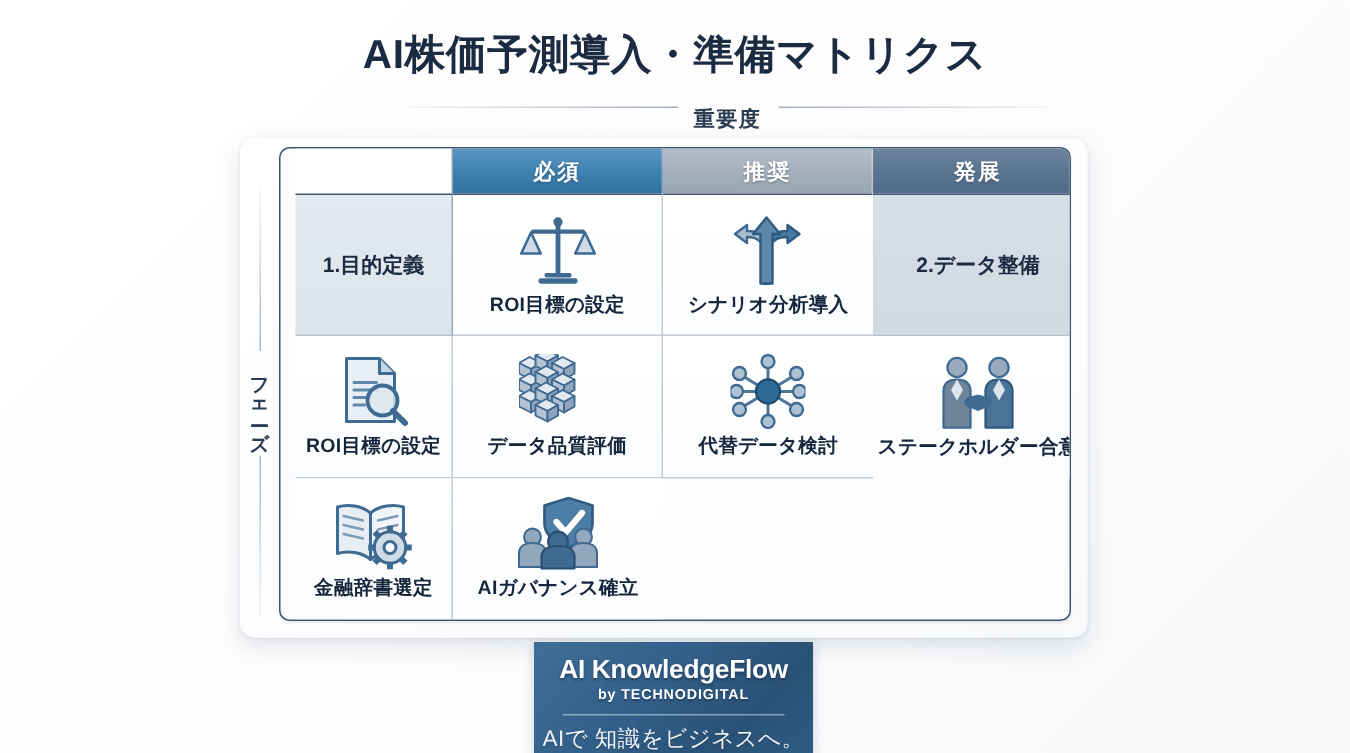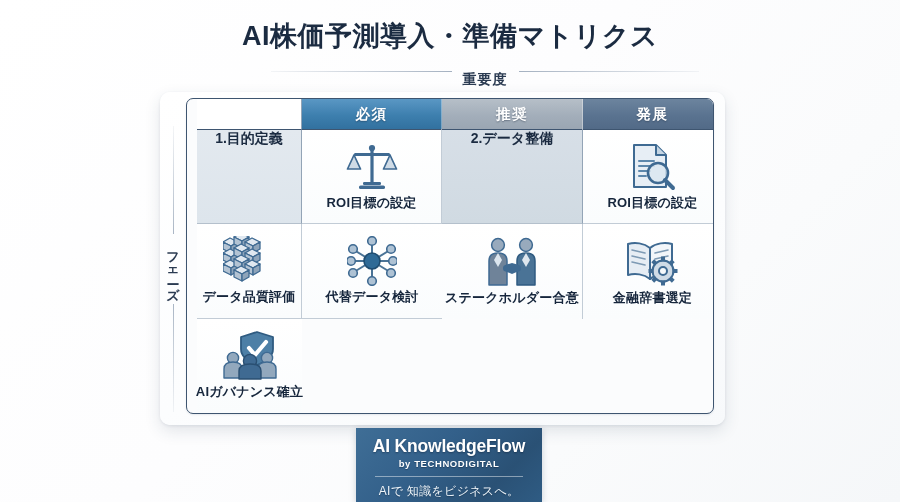--- a/index.html
+++ b/index.html
@@ -148,20 +148,21 @@
     border-right: 1px solid rgba(255,255,255,0.35);
     text-shadow: 0 1px 1.5px rgba(20,35,55,0.40);
   }
   .colhead:last-child { border-right: none; }
   .colhead.c0 { background: linear-gradient(180deg, #5a97c4 0%, #3d7fae 55%, #32719f 100%); }
   .colhead.c1 { background: linear-gradient(180deg, #b6bfc8 0%, #a3aeba 55%, #9aa6b3 100%); }
   .colhead.c2 { background: linear-gradient(180deg, #6c849e 0%, #5a7390 55%, #526a87 100%); }
 
   .rowhead {
     display: flex;
+    align-items: center;
     justify-content: center;
     font-size: 14px;
     font-weight: 700;
     color: #1b2b41;
     border-right: 1px solid #93a4b6;
     border-bottom: 1px solid #b4c0cc;
   }
   .rowhead.r0 { background: linear-gradient(180deg, #e3e9ef 0%, #dde5ec 100%); }
   .rowhead.r1 { background: linear-gradient(180deg, #d7dfe7 0%, #d0dae2 100%); }
   .rowhead.r2 { background: linear-gradient(180deg, #c9d3dc 0%, #c2ccd6 100%); border-bottom: none; }
@@ -228,21 +229,21 @@
     margin-top: 1px;
     text-shadow: 0 1px 1px rgba(10,25,45,0.40);
   }
   .footer .hr {
     width: 148px;
     height: 1px;
     background: rgba(255,255,255,0.45);
     margin: 7px 0 6px;
   }
   .footer .tag {
-    font-size: 12px;
+    font-size: 15px;
     font-weight: 400;
     color: #eef4f9;
     letter-spacing: 0.3px;
     text-shadow: 0 1px 1px rgba(10,25,45,0.35);
   }
 </style>
 </head>
 <body>
 
 <div id="stage">
@@ -291,20 +292,30 @@
             <rect x="8" y="11" width="36" height="2.9" rx="1.4" fill="#3f6a92"></rect>
             <path d="M8 13 L1.5 27 L14.5 27 Z" fill="#cfdbe6" stroke="#3f6a92" stroke-width="1.7" stroke-linejoin="round"></path>
             <path d="M44 13 L37.5 27 L50.5 27 Z" fill="#cfdbe6" stroke="#3f6a92" stroke-width="1.7" stroke-linejoin="round"></path>
             <rect x="17" y="40" width="18" height="3" rx="1.3" fill="#3f6a92"></rect>
             <rect x="13" y="43.5" width="26" height="3.6" rx="1.6" fill="#3f6a92"></rect>
           </svg>
         </div>
         <div class="label">ROI目標の設定</div>
       </div>
 
+      <div class="cell lastcol">
+        <div class="icon">
+          <svg width="50" height="50" viewBox="0 0 50 50">
+            <path d="M22 47 L22 26 C22 18 16 16 11 16 L11 20 L3 14 L11 8 L11 12 C20 12 26 17 26 26 L26 47 Z" fill="#a9bed1" stroke="#3f6a92" stroke-width="1.6" stroke-linejoin="round"></path>
+            <path d="M26 47 L26 26 C26 18 32 16 38 16 L38 20 L46 14 L38 8 L38 12 C29 12 22 17 22 26 L22 47 Z" fill="#4a7a9f" stroke="#2f5b81" stroke-width="1.6" stroke-linejoin="round"></path>
+            <path d="M20 47 L20 14 L15 14 L24 3 L33 14 L28 14 L28 47 Z" fill="#5d88aa" stroke="#2f5b81" stroke-width="1.6" stroke-linejoin="round"></path>
+          </svg>
+        </div>
+        <div class="label">シナリオ分析導入</div>
+      </div>
 
       <div class="rowhead r1">
         <span>2.データ整備</span>
       </div>
 
       <div class="cell">
         <div class="icon">
           <svg width="48" height="50" viewBox="0 0 48 50">
             <path d="M6 3 H28 L38 13 V45 H6 Z" fill="#e7eef5" stroke="#3f6a92" stroke-width="2" stroke-linejoin="round"></path>
             <path d="M28 3 V13 H38" fill="#c5d5e3" stroke="#3f6a92" stroke-width="2" stroke-linejoin="round"></path>

